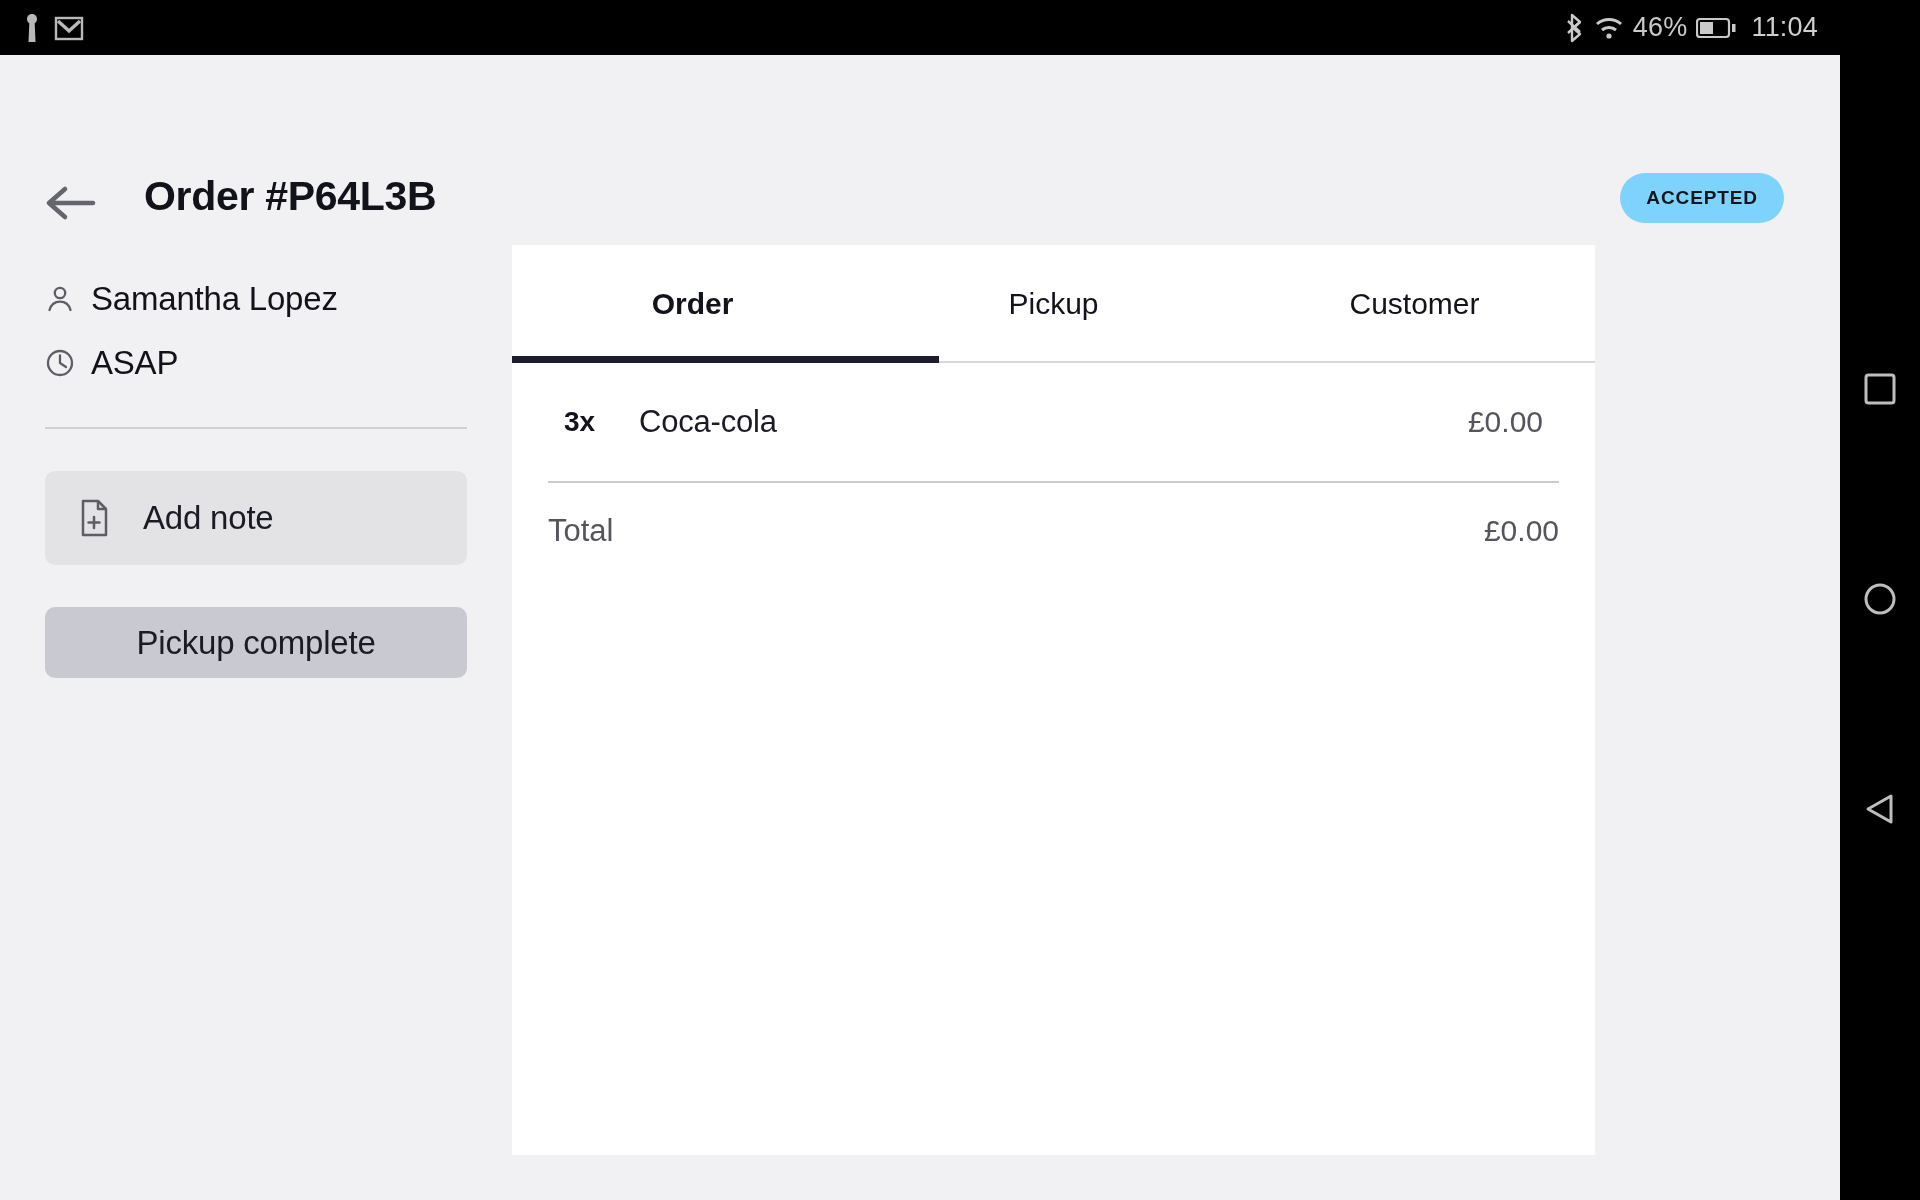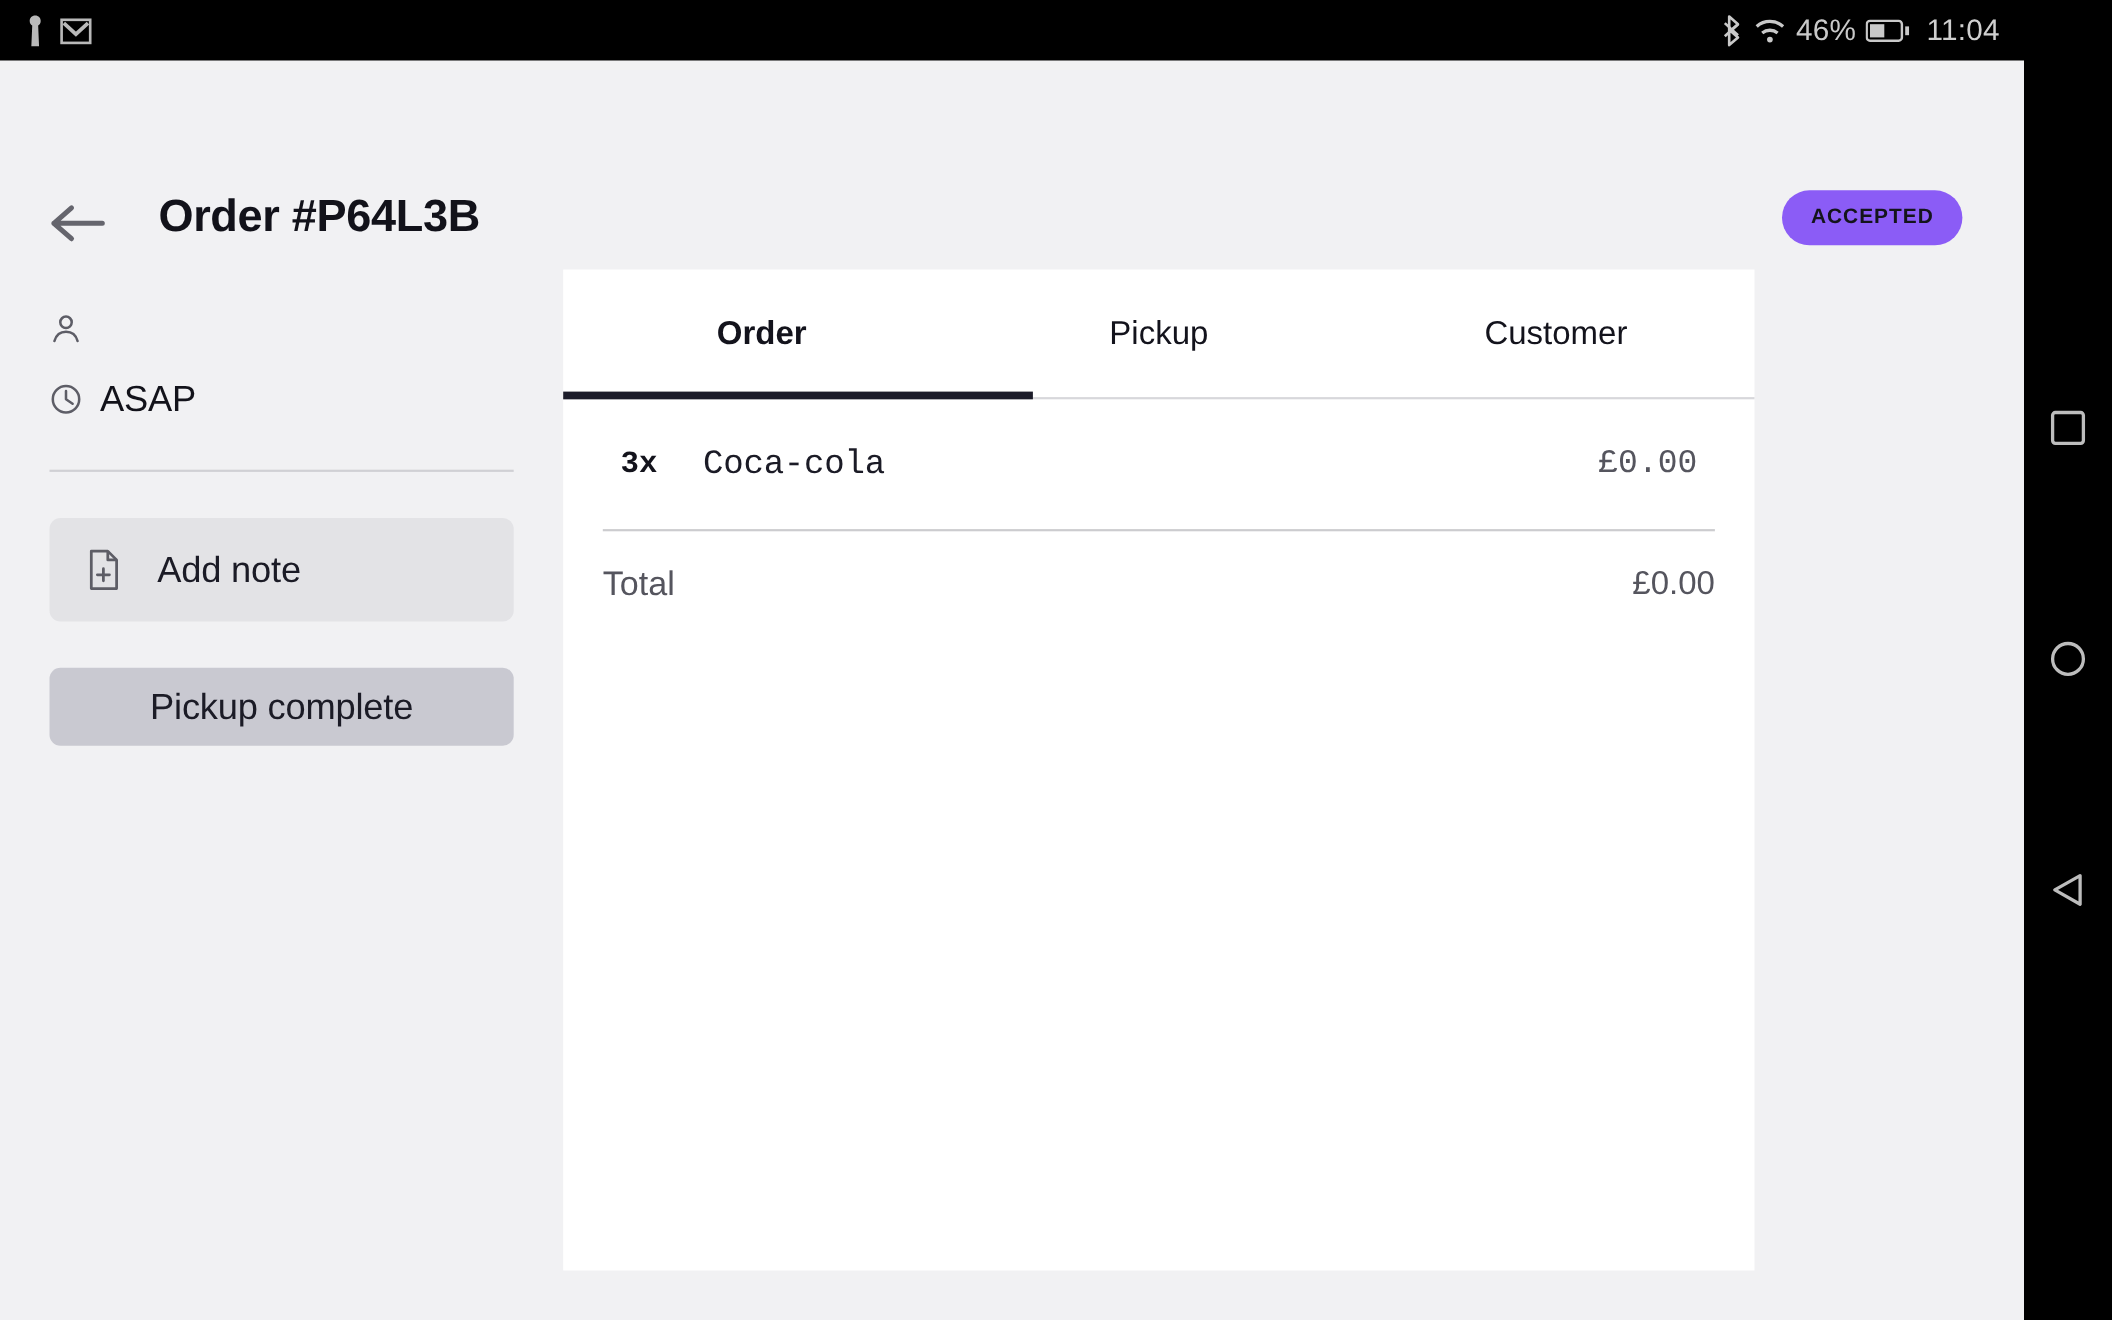--- a/index.html
+++ b/index.html
@@ -56,21 +56,21 @@
     position:absolute; left:45px; top:128px;
     width:52px; height:40px; cursor:pointer;
   }
   .page-title{
     position:absolute; left:144px; top:118px;
     font-size:41px; font-weight:bold; color:#12121a;
     letter-spacing:-0.3px;
   }
   .status-badge{
     position:absolute; right:56px; top:118px;
-    background:#8b5cf6; color:#14141c;
+    background:#7dd3fc; color:#14141c;
     font-size:19px; font-weight:bold; letter-spacing:.9px;
     padding:14px 26px; border-radius:26px;
   }
 
   
   .sidebar{ position:absolute; left:0; top:218px; width:512px; }
   .info-row{
     display:flex; align-items:center; gap:16px;
     padding-left:45px; height:52px; margin-bottom:12px;
   }
@@ -103,21 +103,21 @@
   }
   .tab.active{ font-weight:bold; }
   .tabs-baseline{
     position:absolute; left:0; bottom:0; width:100%; height:2px; background:#d7d7db;
   }
   .tab-underline{
     position:absolute; left:0; bottom:0; width:427px; height:7px;
     background:#1c1c2a;
   }
 
-  .items{ padding:0 52px;font-family:Liberation Mono, monospace; }
+  .items{ padding:0 52px; }
   .item-row{
     display:flex; align-items:center; height:118px;
   }
   .item-qty{
     width:75px; font-size:28px; font-weight:bold; color:#13131c;
   }
   .item-name{ flex:1; font-size:31px; color:#1b1b26; letter-spacing:-0.2px; }
   .item-price{ font-size:30px; color:#55555e; }
 
   .line{ height:2px; background:#cccccf; margin:0 36px; }
@@ -189,20 +189,21 @@
 
     <div class="sidebar">
 
       <div class="info-row">
         <span>
           <svg width="30" height="30" viewBox="0 0 30 30">
               <circle cx="15" cy="9" r="5.2" fill="none" stroke="#5d5d66" stroke-width="2.3"></circle>
               <path d="M4.5 26c1.6-5.6 5.8-8.4 10.5-8.4S24 20.4 25.5 26" fill="none" stroke="#5d5d66" stroke-width="2.3" stroke-linecap="round"></path>
             </svg>
         </span>
+        <span class="txt">Samantha Lopez</span>
       </div>
 
       <div class="info-row">
         <span>
           <svg width="30" height="30" viewBox="0 0 30 30">
               <circle cx="15" cy="15" r="12" fill="none" stroke="#5d5d66" stroke-width="2.3"></circle>
               <path d="M15 7.5V15l6 4" fill="none" stroke="#5d5d66" stroke-width="2.3" stroke-linecap="round" stroke-linejoin="round"></path>
             </svg>
         </span>
         <span class="txt">ASAP</span>

